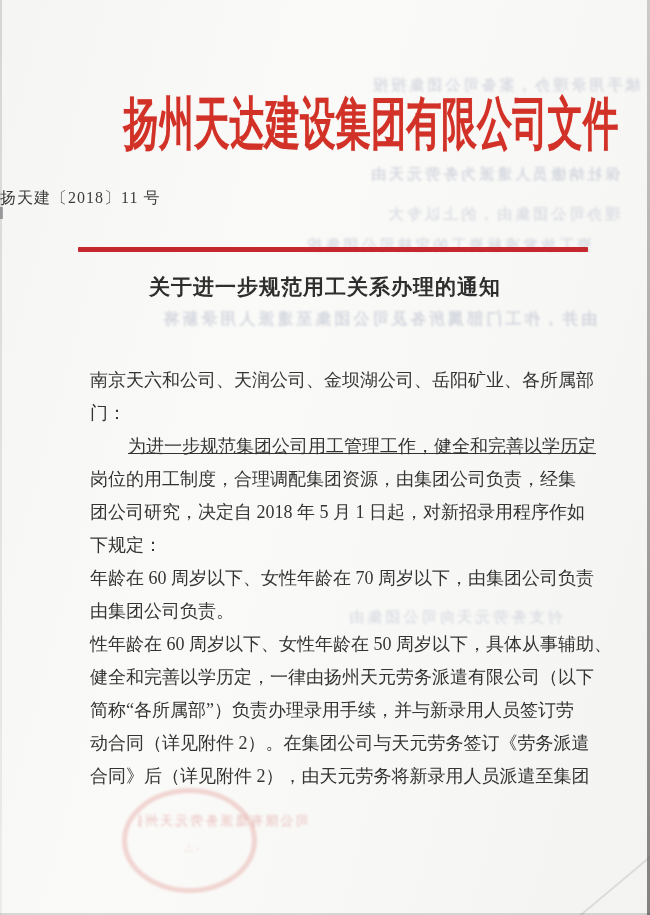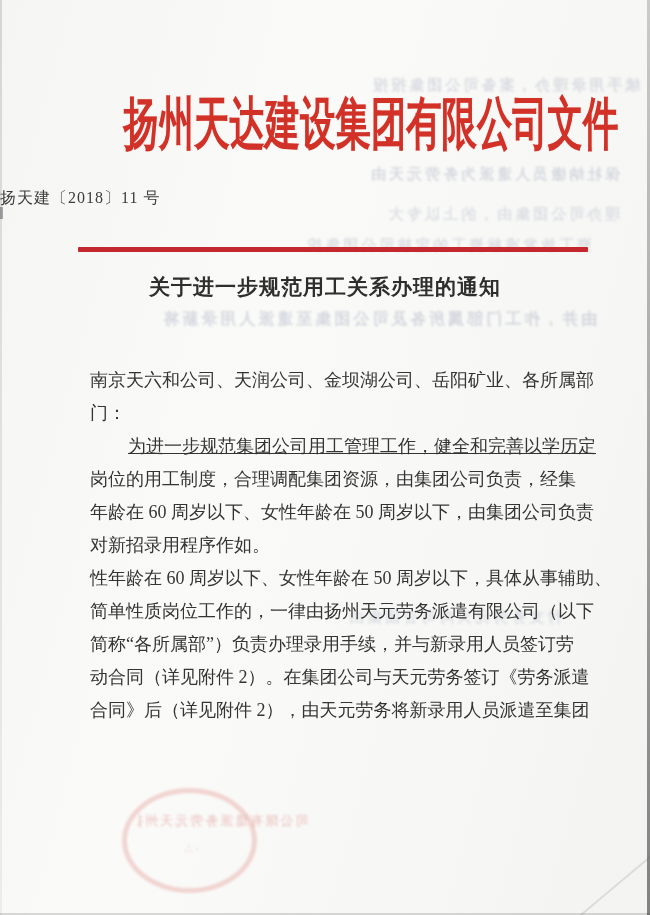--- a/index.html
+++ b/index.html
@@ -86,24 +86,26 @@
 
   <div class="redline"></div>
 
   <div class="doctitle">关于进一步规范用工关系办理的通知</div>
 
   <div class="bodyblock">
     <div class="ln">南京天六和公司、天润公司、金坝湖公司、岳阳矿业、各所属部</div>
     <div class="ln end">门：</div>
     <div class="ln ind">为进一步规范集团公司用工管理工作，健全和完善以学历定</div>
     <div class="ln">岗位的用工制度，合理调配集团资源，由集团公司负责，经集</div>
-    <div class="ln">年龄在 60 周岁以下、女性年龄在 50 周岁以下，由集团公司负责</div>
-    <div class="ln end">对新招录用程序作如。</div>
+    <div class="ln">团公司研究，决定自 2018 年 5 月 1 日起，对新招录用程序作如</div>
+    <div class="ln end">下规定：</div>
+    <div class="ln">年龄在 60 周岁以下、女性年龄在 70 周岁以下，由集团公司负责</div>
+    <div class="ln end">由集团公司负责。</div>
     <div class="ln">性年龄在 60 周岁以下、女性年龄在 50 周岁以下，具体从事辅助、</div>
-    <div class="ln">简单性质岗位工作的，一律由扬州天元劳务派遣有限公司（以下</div>
+    <div class="ln">健全和完善以学历定，一律由扬州天元劳务派遣有限公司（以下</div>
     <div class="ln">简称“各所属部”）负责办理录用手续，并与新录用人员签订劳</div>
     <div class="ln">动合同（详见附件 2）。在集团公司与天元劳务签订《劳务派遣</div>
     <div class="ln">合同》后（详见附件 2），由天元劳务将新录用人员派遣至集团</div>
   </div>
 
   <div>
     <div class="stamp-ring"></div>
     <div class="stamp-text">司公限有遣派务劳元天州扬</div>
     <div class="stamp-marks">∴ ·</div>
   </div>

